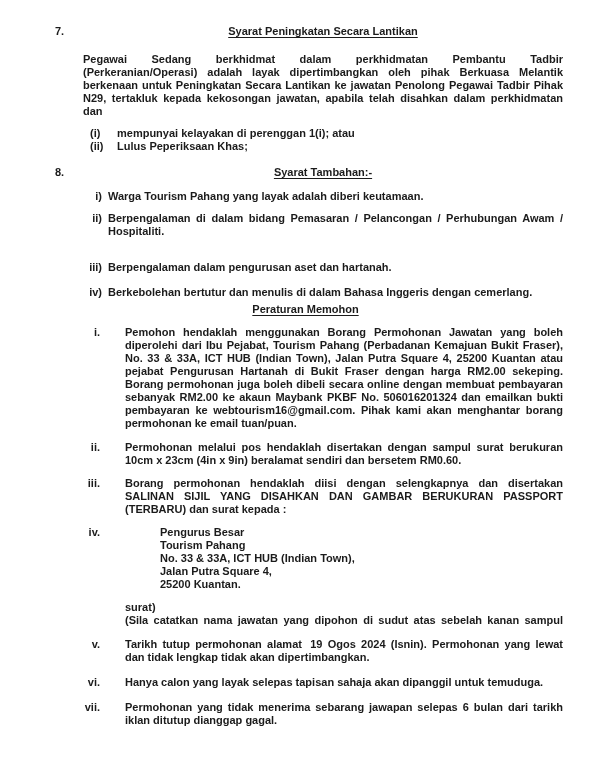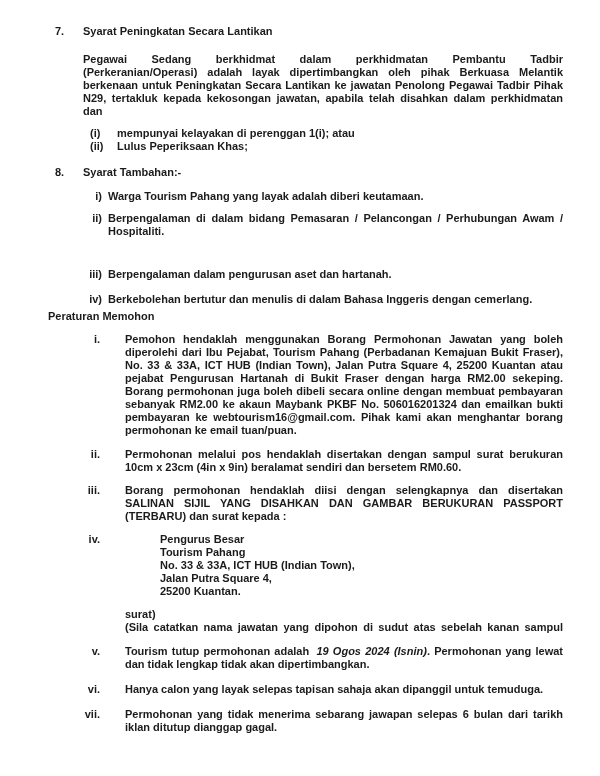--- a/index.html
+++ b/index.html
@@ -15,42 +15,42 @@
     font-weight: 700;
     font-size: 11px;
     line-height: 13px;
     color: #1b1b1b;
   }
   .row  { display: flex; }
   .num  { flex: none; width: 28px; }
   .body { flex: 1; min-width: 0; }
 
   .hd { white-space: nowrap; }
-  .u  { text-decoration-thickness: 1.2px; text-underline-offset: 2px; }
+  .u  { text-decoration: underline; text-decoration-thickness: 1.2px; text-underline-offset: 2px; text-align: center; }
   .ph { margin-left: -7px; }
 
   .ln { white-space: nowrap; }
   .jf { text-align: justify; text-align-last: justify; }
 
   
   .li7 { display: flex; margin-left: 7px; }
   .m7  { flex: none; width: 27px; }
 
   
   .li8 { display: flex; }
   .m8  { flex: none; width: 19px; text-align: right; }
   .t8  { flex: 1; min-width: 0; margin-left: 6px; }
 
   
   .rrow  { display: flex; }
   .rmark { flex: none; width: 45px; text-align: right; }
   .rbody { flex: 1; min-width: 0; margin-left: 25px; }
 
   .addr { margin-left: 35px; }
-  .date { margin-left: 3px; font-style: italic; }
+  .date { margin-left: 3px; }
 </style>
 </head>
 <body>
 
 <div class="page">
 
   <div class="row">
     <div class="num">7.</div>
     <div class="body">
       <div class="hd u" style="margin-bottom:15px">Syarat Peningkatan Secara Lantikan</div>
@@ -77,21 +77,21 @@
   <div class="row">
     <div class="num">8.</div>
     <div class="body">
       <div class="hd u" style="margin-bottom:11px">Syarat Tambahan:-</div>
       <div class="li8" style="margin-bottom:9px">
         <div class="m8">i)</div>
         <div class="t8">
           <div class="ln">Warga Tourism Pahang yang layak adalah diberi keutamaan.</div>
         </div>
       </div>
-      <div class="li8" style="margin-bottom:30px">
+      <div class="li8" style="margin-bottom:23px">
         <div class="m8">ii)</div>
         <div class="t8">
           <div class="ln jf">Berpengalaman di dalam bidang Pemasaran / Pelancongan / Perhubungan Awam /</div>
           <div class="ln">Hospitaliti.</div>
         </div>
       </div>
       <div class="li8" style="margin-bottom:12px">
         <div class="m8">iii)</div>
         <div class="t8">
           <div class="ln">Berpengalaman dalam pengurusan aset dan hartanah.</div>
@@ -156,21 +156,21 @@
     <div class="rmark"></div>
     <div class="rbody">
       <div class="ln">surat)</div>
       <div class="ln jf">(Sila catatkan nama jawatan yang dipohon di sudut atas sebelah kanan sampul</div>
     </div>
   </div>
 
   <div class="rrow" style="margin-bottom:12px">
     <div class="rmark">v.</div>
     <div class="rbody">
-      <div class="ln jf"><span>Tourism tutup permohonan adalah </span><span class="date">19 Ogos 2024 (Isnin)</span><span>. Permohonan yang lewat</span></div>
+      <div class="ln jf"><span>Tarikh tutup permohonan alamat </span><span class="date">19 Ogos 2024 (Isnin)</span><span>. Permohonan yang lewat</span></div>
       <div class="ln">dan tidak lengkap tidak akan dipertimbangkan.</div>
     </div>
   </div>
 
   <div class="rrow" style="margin-bottom:12px">
     <div class="rmark">vi.</div>
     <div class="rbody">
       <div class="ln">Hanya calon yang layak selepas tapisan sahaja akan dipanggil untuk temuduga.</div>
     </div>
   </div>

